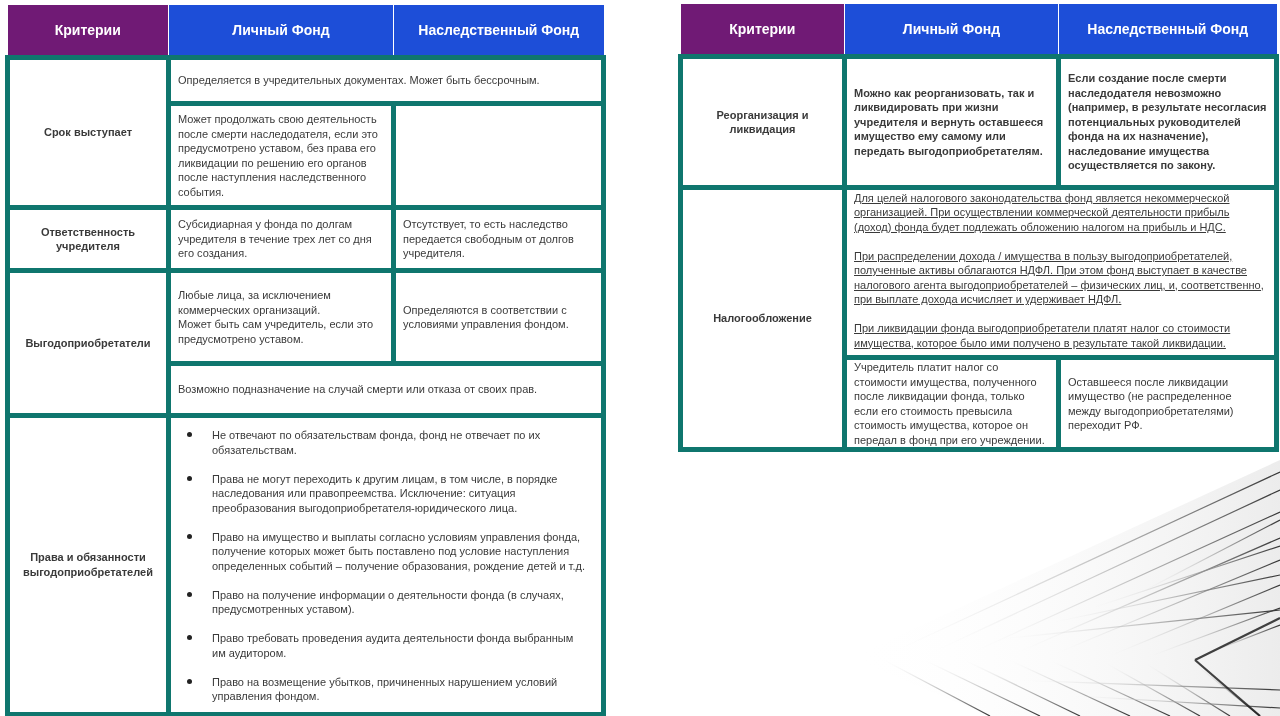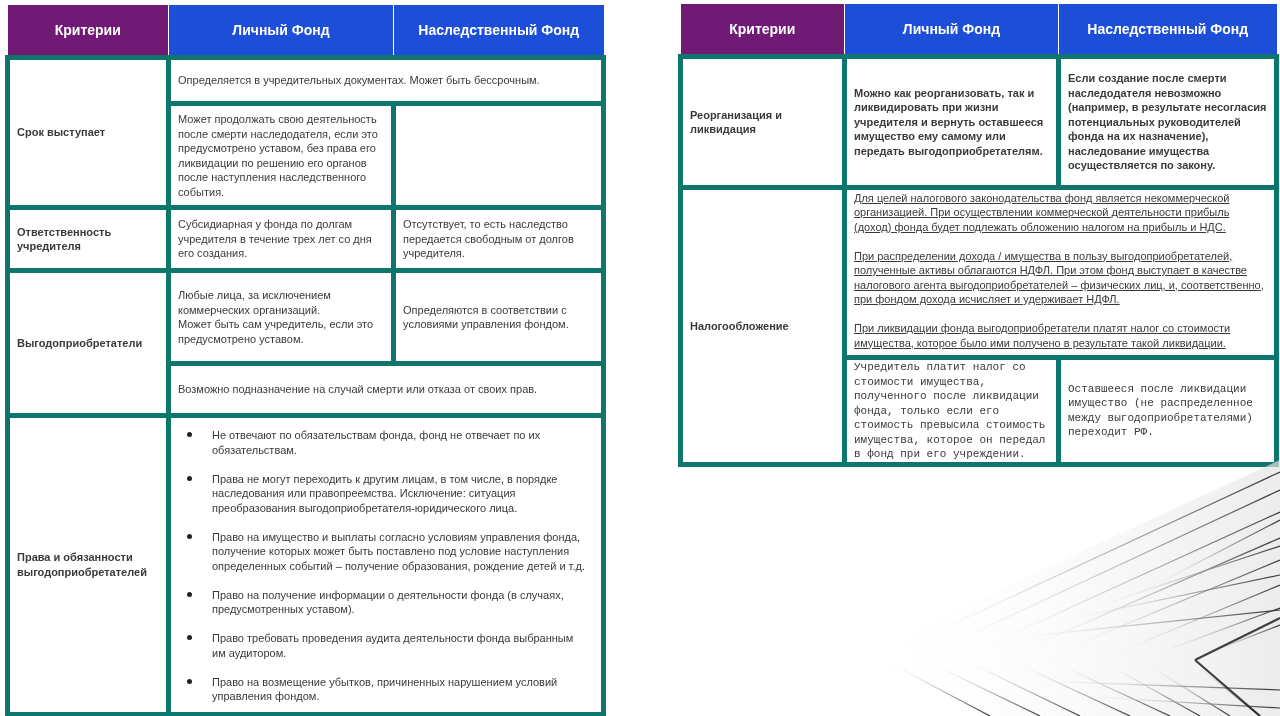--- a/index.html
+++ b/index.html
@@ -18,21 +18,21 @@
     line-height: 14.5px;
     color: #3a3a3a;
   }
   .tbl th {
     color: #ffffff; font-weight: bold; font-size: 14px; text-align: center;
     height: 50px; border: 1px solid #ffffff; border-top: none;
   }
   .tbl th.red { background: #701a75; border-left: none; }
   .tbl th.gray { background: #1d4ed8; }
   .tbl th.gray.last { border-right: none; }
-  .crit { font-weight: bold; font-size: 12.5px; line-height: 17px; color: #3a3a3a; }
+  .crit { font-weight: bold; font-size: 12.5px; line-height: 17px; color: #3a3a3a; text-align: center; }
   .bold { font-weight: bold; }
   .tbl ul { margin: 0; padding: 6px 0 8px 0; list-style: none; }
   .tbl ul li {
     position: relative; padding-left: 34px; padding-right: 6px; margin-bottom: 14.5px;
   }
   .tbl ul li:last-child { margin-bottom: 0; }
   .tbl ul li::before {
     content: ""; position: absolute; left: 9px; top: 4px;
     width: 5px; height: 5px; border-radius: 50%; background: #222;
   }
@@ -109,25 +109,25 @@
   </tr>
   <tr style="height:131px;">
     <td class="crit">Реорганизация и ликвидация</td>
     <td class="bold">Можно как реорганизовать, так и ликвидировать при жизни учредителя и вернуть оставшееся имущество ему самому или передать выгодоприобретателям.</td>
     <td class="bold">Если создание после смерти наследодателя невозможно (например, в результате несогласия потенциальных руководителей фонда на их назначение), наследование имущества осуществляется по закону.</td>
   </tr>
   <tr style="height:170px;">
     <td rowspan="2" class="crit">Налогообложение</td>
     <td colspan="2">
       <p class="para">Для целей налогового законодательства фонд является некоммерческой организацией. При осуществлении коммерческой деятельности прибыль (доход) фонда будет подлежать обложению налогом на прибыль и НДС.</p>
-      <p class="para">При распределении дохода / имущества в пользу выгодоприобретателей, полученные активы облагаются НДФЛ. При этом фонд выступает в качестве налогового агента выгодоприобретателей – физических лиц, и, соответственно, при фондом дохода исчисляет и удерживает НДФЛ.</p>
+      <p class="para">При распределении дохода / имущества в пользу выгодоприобретателей, полученные активы облагаются НДФЛ. При этом фонд выступает в качестве налогового агента выгодоприобретателей – физических лиц, и, соответственно, при выплате дохода исчисляет и удерживает НДФЛ.</p>
       <p class="para">При ликвидации фонда выгодоприобретатели платят налог со стоимости имущества, которое было ими получено в результате такой ликвидации.</p>
     </td>
   </tr>
-  <tr style="height:88px;font-family:Liberation Mono, monospace;">
+  <tr style="height:88px;">
     <td>Учредитель платит налог со стоимости имущества, полученного после ликвидации фонда, только если его стоимость превысила стоимость имущества, которое он передал в фонд при его учреждении.</td>
     <td>Оставшееся после ликвидации имущество (не распределенное между выгодоприобретателями) переходит РФ.</td>
   </tr>
 </tbody>
   </table>
 
 <svg class="deco" viewBox="0 0 440 266" preserveAspectRatio="none">
   <defs>
     <linearGradient id="fade" x1="0" y1="0" x2="1" y2="0">
       <stop offset="0" stop-color="#ffffff" stop-opacity="0"></stop>

